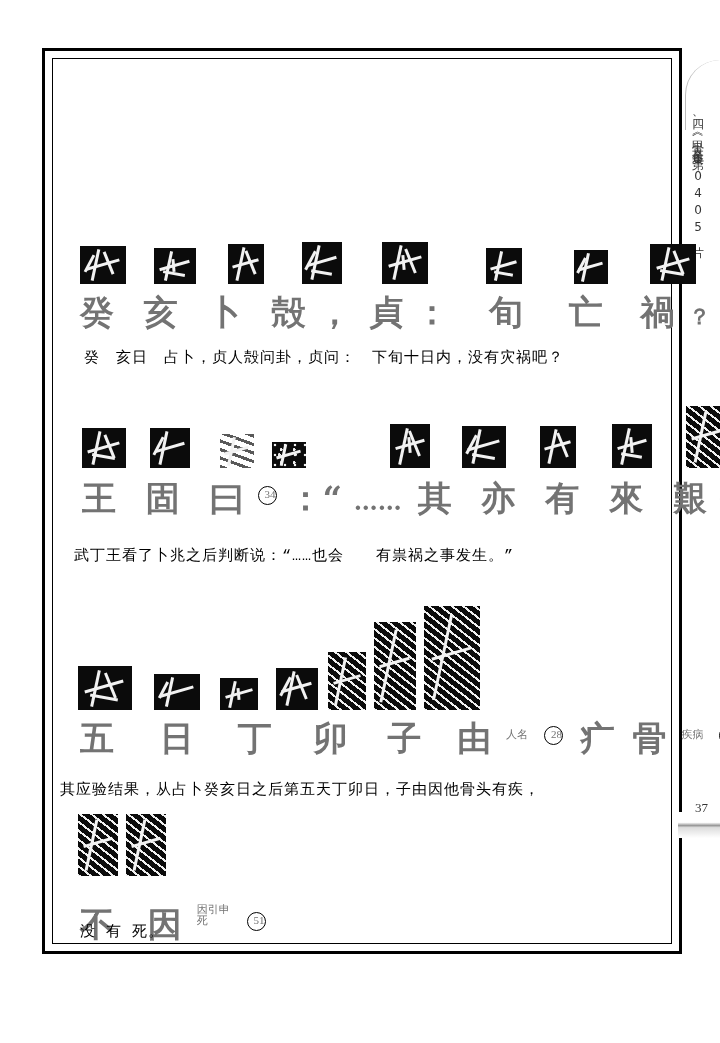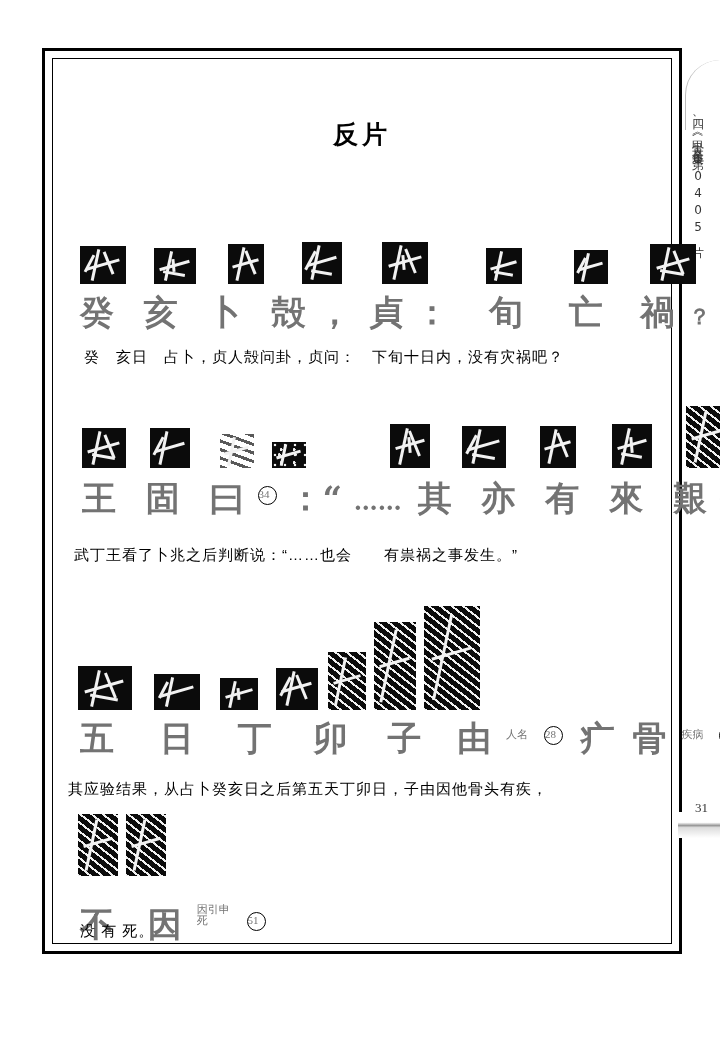--- a/index.html
+++ b/index.html
@@ -179,60 +179,59 @@
   }
   .circ {
     display: inline-block;
     border: 1.5px solid #000;
     border-radius: 50%;
     font-size: 11px;
     font-weight: 400;
     line-height: 15px;
     width: 17px;
     height: 17px;
-    text-align: left;
+    text-align: right;
     vertical-align: super;
     margin-left: 2px;
     font-family: "Liberation Serif", serif;
   }
   .tiny-gloss {
     display: inline-block;
     font-size: 11px;
     font-weight: 400;
     line-height: 11px;
     vertical-align: super;
     font-family: "DejaVu Sans", sans-serif;
     margin-left: 1px;
     margin-right: 2px;
     text-align: left;
   }
 
   
   .gloss-line {
     position: absolute;
-    font-family: Liberation Sans, sans-serif;
+    font-family: Liberation Mono, monospace;
     font-size: 15px;
     color: #000;
     white-space: nowrap;
     letter-spacing: 1px;
   }
 </style>
 </head>
 <body>
 
 <div class="page-outer-border"></div>
 <div class="page-inner-border"></div>
 
 <div class="side-swoosh"></div>
 <div class="side-swoosh2"></div>
 <div class="side-vertical">四、《甲骨文合集》第10405片</div>
-<div class="side-page-number">31</div>
+<div class="side-page-number">37</div>
 
 <div class="title-block">
-  <div class="title-main">反片</div>
 </div>
 
 <div class="rub-row" style="left:80px; top:228px; height:56px;">
   <div class="rub" style="width:46px;height:38px;">
       <i class="a"></i>
       <i class="b"></i>
     </div>
   <div class="rub" style="width:42px;height:36px;margin-left:14px;">
       <i class="c"></i>
       <i class="d"></i>
@@ -351,21 +350,21 @@
   <span class="ch" style="margin-right:24px;">子</span>
   <span class="ch" style="margin-right:2px;">由</span>
   <span class="tiny-gloss">人名</span>
   <span class="circ">28</span>
   <span class="ch" style="margin-left:6px;margin-right:6px;">疒</span>
   <span class="ch" style="margin-right:2px;">骨</span>
   <span class="tiny-gloss">疾病</span>
   <span class="circ">37</span>
 </div>
 
-<div class="gloss-line" style="left:68px; top:780px;">其应验结果，从占卜癸亥日之后第五天丁卯日，子由因他骨头有疾，</div>
+<div class="gloss-line" style="left:60px; top:780px;">其应验结果，从占卜癸亥日之后第五天丁卯日，子由因他骨头有疾，</div>
 
 <div class="rub-row" style="left:78px; top:812px; height:64px;">
   <div class="rub noisy" style="width:40px;height:62px;margin-right:8px;"></div>
   <div class="rub noisy" style="width:40px;height:62px;margin-right:0;"></div>
 </div>
 
 <div class="trans-row" style="left:80px; top:884px;">
   <span class="ch" style="margin-right:22px;">不</span>
   <span class="ch" style="margin-right:2px;">因</span>
   <span class="tiny-gloss" style="width:34px;white-space:normal;margin-top:20px;">因引申死</span>

